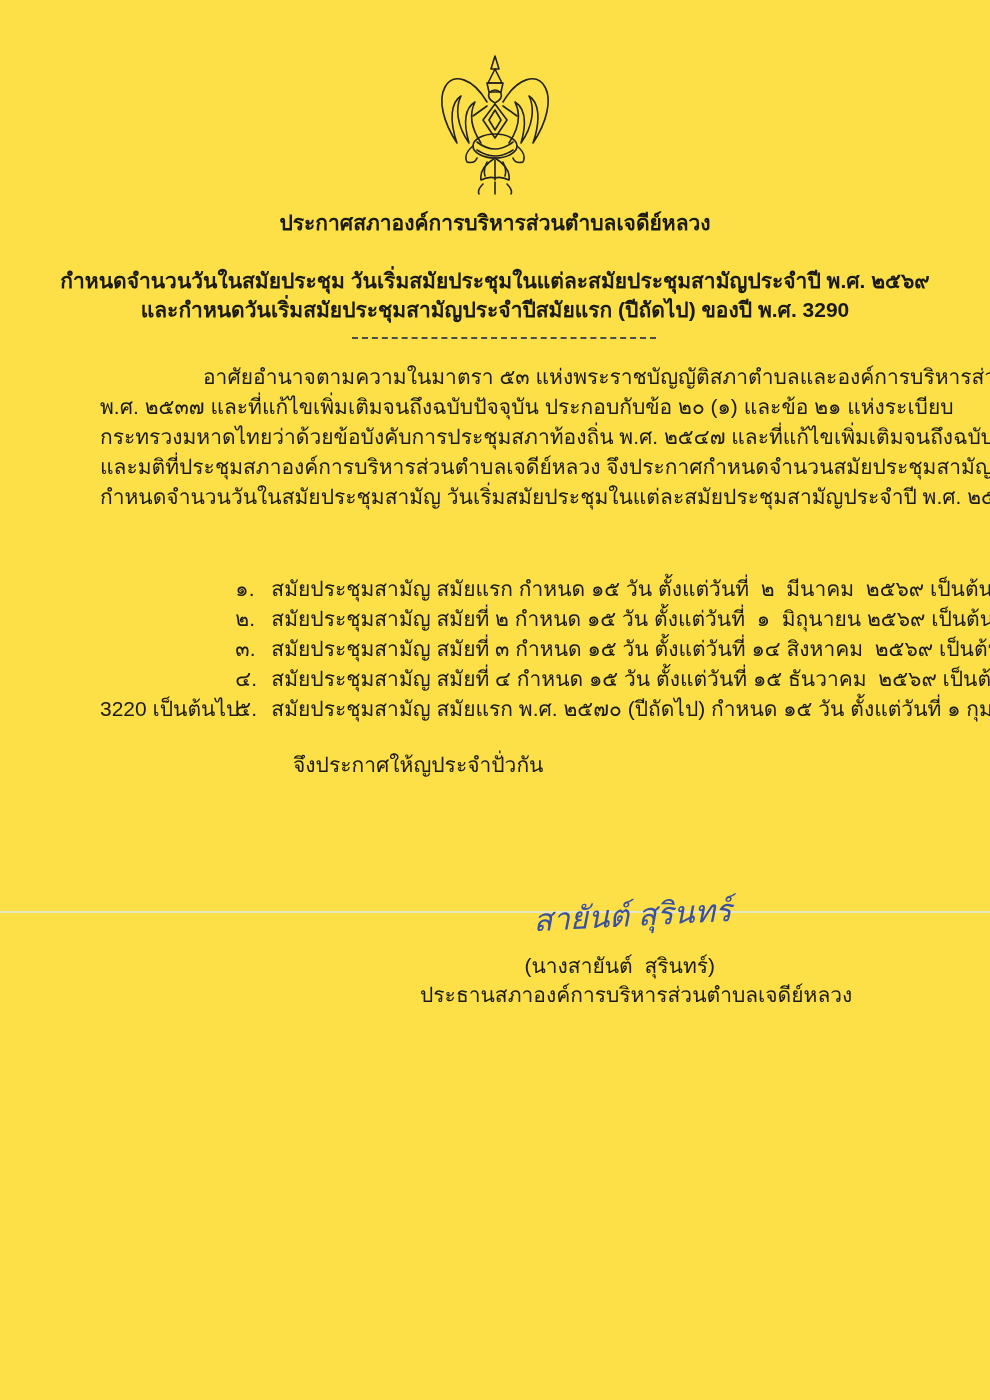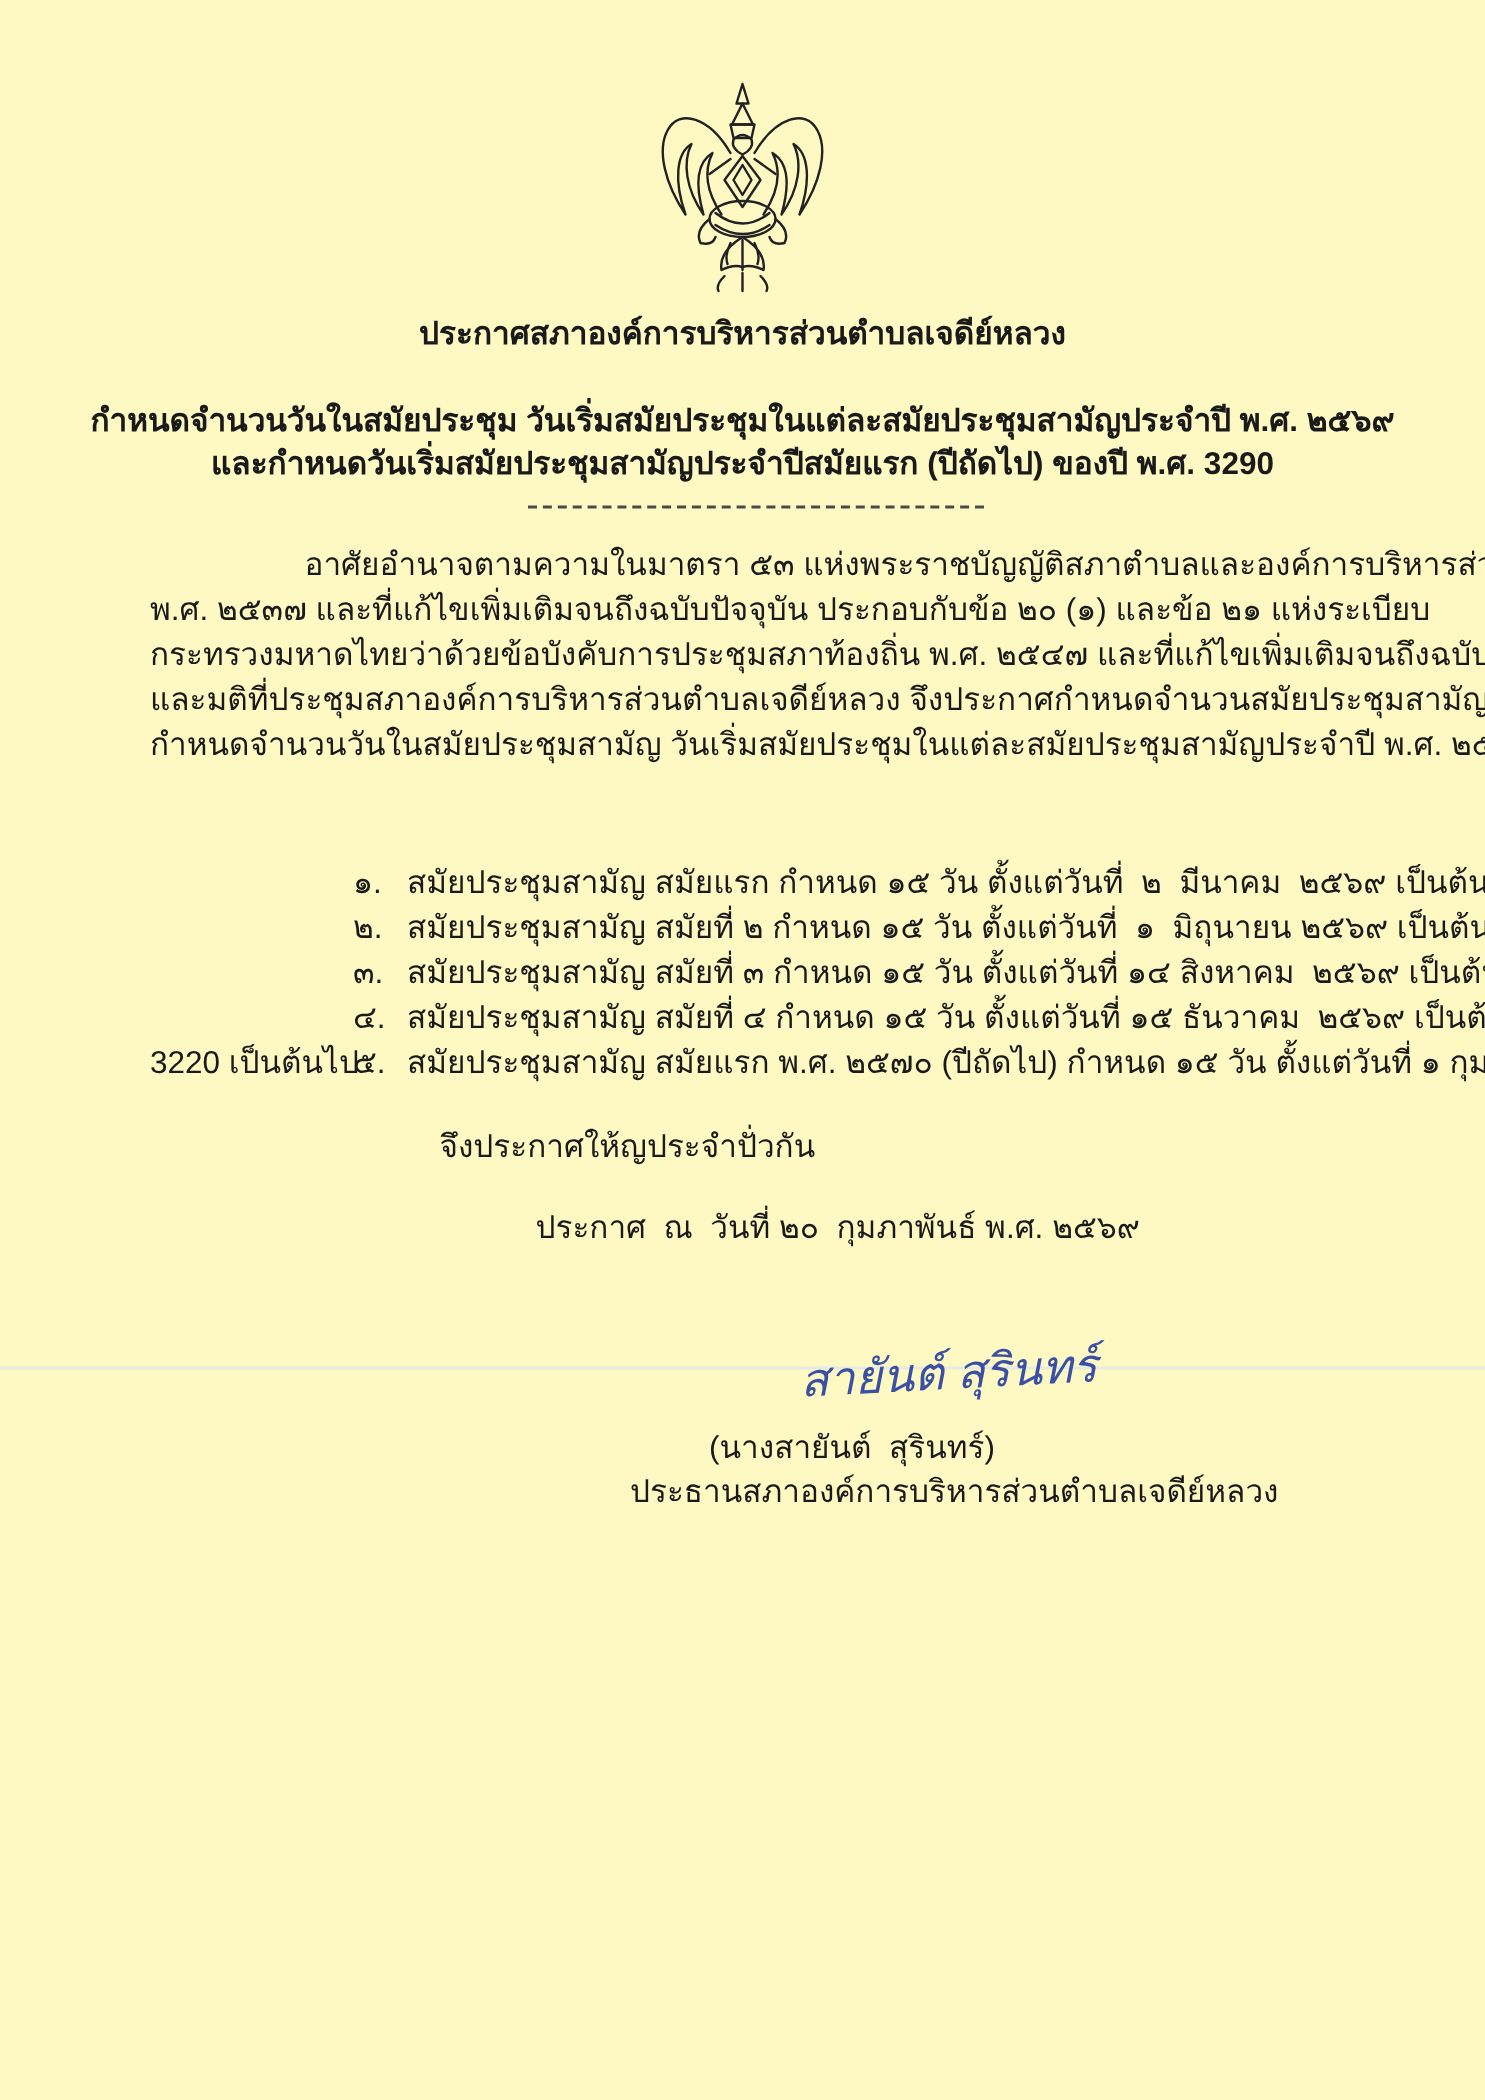--- a/index.html
+++ b/index.html
@@ -5,21 +5,21 @@
   html, body { margin: 0; padding: 0; }
   body {
     width: 990px; height: 1400px;
     background: #ffffff;
     font-family: "Liberation Sans", "DejaVu Sans", sans-serif;
     color: #1a1a1a;
   }
   .page {
     position: relative;
     width: 990px; height: 1400px;
-    background: #fef9c3;
+    background: #fde047;
     overflow: hidden;
   }
   .abs { position: absolute; white-space: pre; }
   .doc-line {
     font-size: 21px;
     line-height: 30px;
     color: #1a1a1a;
   }
   .title-line {
     left: 0; right: 0;
@@ -43,21 +43,21 @@
     background: #dfe7ea; opacity: .8;
   }
   .sig-hand {
     top: 896px; left: 515px; width: 235px;
     text-align: center;
     font-size: 31px; line-height: 40px;
     font-style: italic;
     transform: rotate(-3deg);
     color: #3b4fa3;
   }
-  .sig-name { top: 951px; left: 443px; width: 250px; text-align: center; }
+  .sig-name { top: 951px; left: 465px; width: 250px; text-align: right; }
   .sig-pos  { top: 980px; left: 420px; width: 415px; text-align: left; }
 </style>
 </head>
 <body>
 
 <div class="page">
 
   <div class="abs emblem-wrap">
     <svg width="140" height="150" viewBox="0 0 140 150" aria-hidden="true">
       <g stroke="#222" fill="none" stroke-width="1.6" stroke-linecap="round" stroke-linejoin="round">
@@ -112,21 +112,20 @@
   </div>
   <div class="abs doc-line list-line" style="top:634px">
     <span class="list-no">๔.</span><span>สมัยประชุมสามัญ สมัยที่ ๔ กำหนด ๑๕ วัน ตั้งแต่วันที่ ๑๕ ธันวาคม  ๒๕๖๙ เป็นต้นไป</span>
   </div>
   <div class="abs doc-line list-line" style="top:664px">
     <span class="list-no">๕.</span><span>สมัยประชุมสามัญ สมัยแรก พ.ศ. ๒๕๗๐ (ปีถัดไป) กำหนด ๑๕ วัน ตั้งแต่วันที่ ๑ กุมภาพันธ์</span>
   </div>
   <div class="abs doc-line body-line" style="top:694px">3220 เป็นต้นไป</div>
 
   <div class="abs doc-line" style="top:750px; left:293px">จึงประกาศให้ญประจำปั่วกัน</div>
-  <div class="abs doc-line" style="top:804px; left:357px">ประกาศ  ณ  วันที่ ๒๐  กุมภาพันธ์ พ.ศ. ๒๕๖๙</div>
 
   <div class="abs scan-line"></div>
 
   <div class="abs sig-hand">สายันต์ สุรินทร์</div>
   <div class="abs doc-line sig-name">(นางสายันต์  สุรินทร์)</div>
   <div class="abs doc-line sig-pos">ประธานสภาองค์การบริหารส่วนตำบลเจดีย์หลวง</div>
 
 </div>
 
 </body></html>

